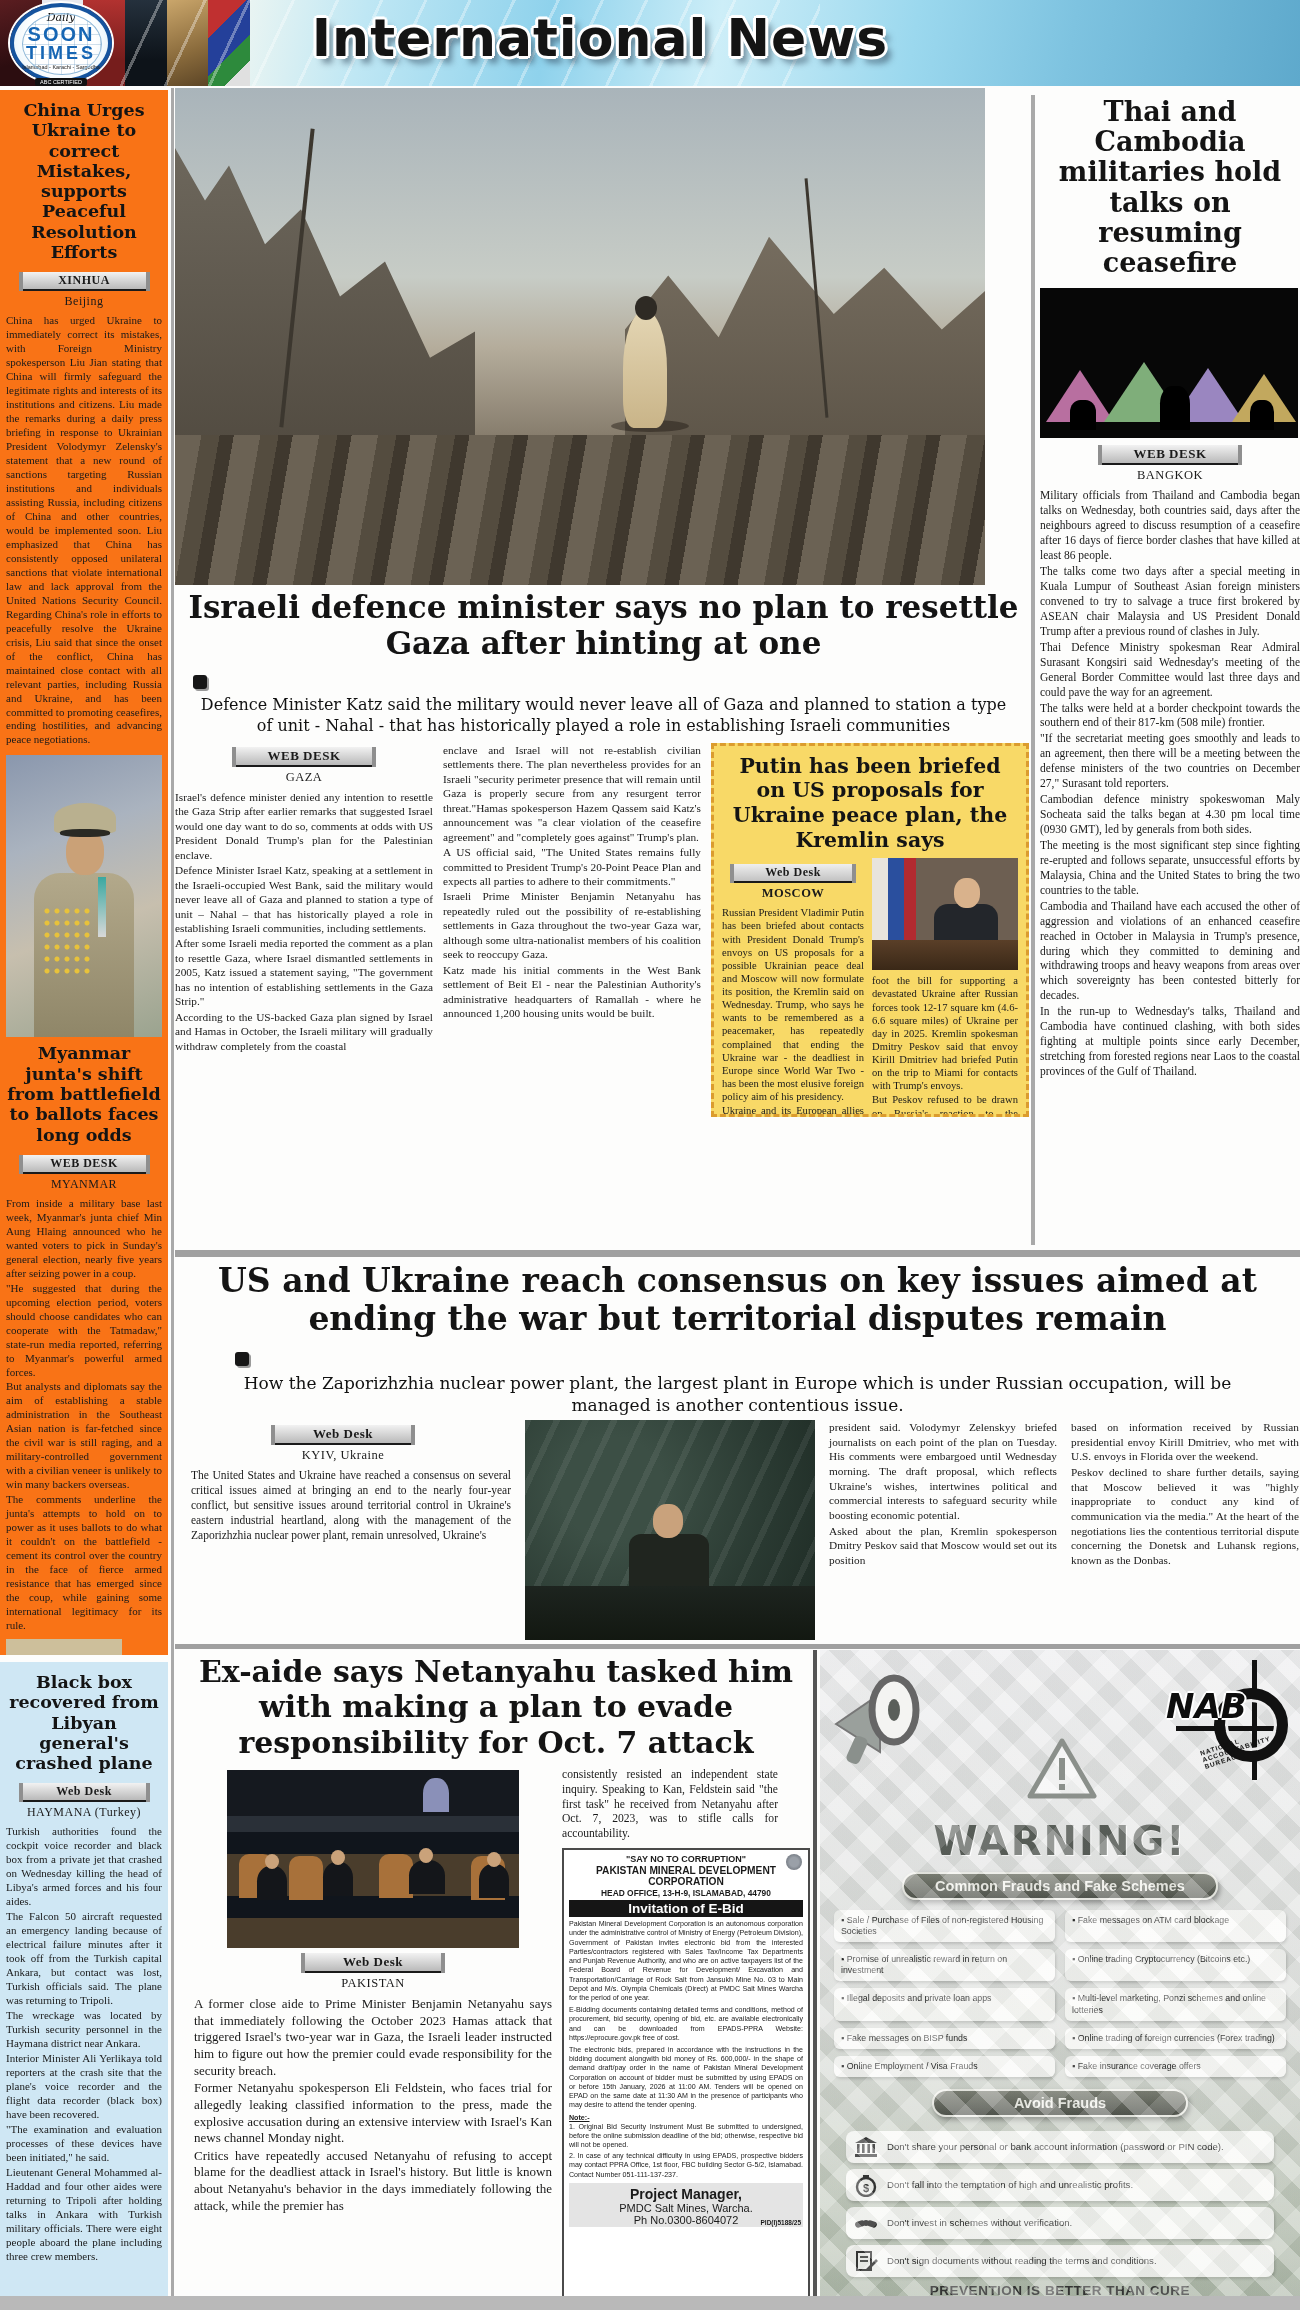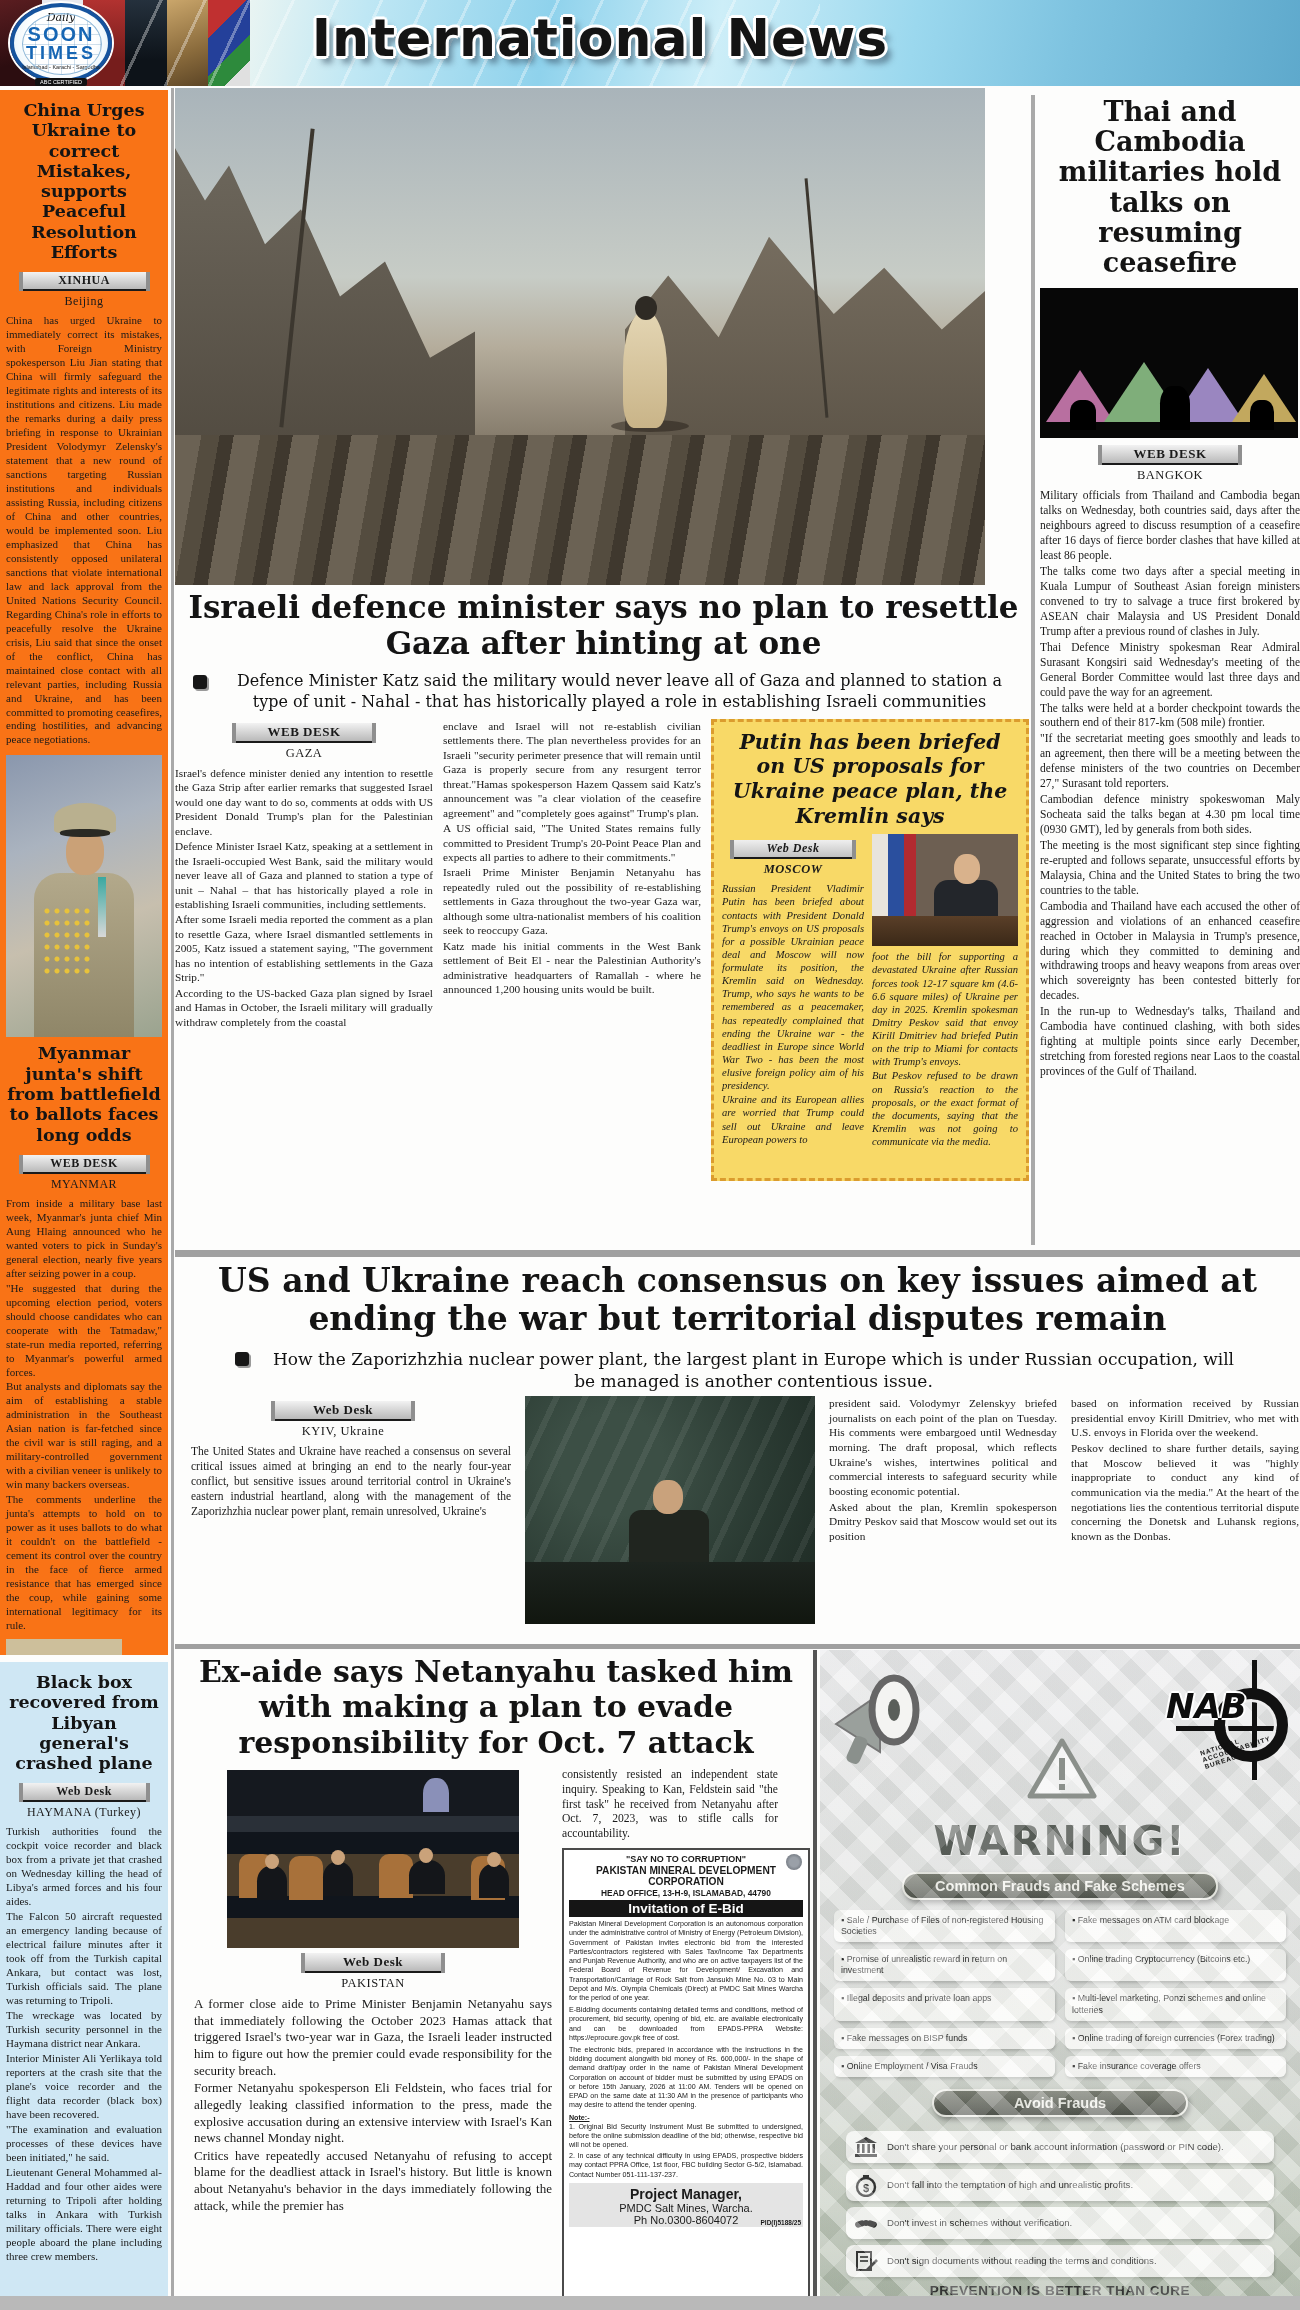--- a/index.html
+++ b/index.html
@@ -100,31 +100,31 @@
   .t2{left:64px;border-width:0 40px 60px 40px;border-color:transparent transparent #7fae7a transparent;}
   .t3{left:132px;border-width:0 36px 54px 36px;border-color:transparent transparent #9a86c0 transparent;}
   .t4{left:192px;border-width:0 32px 48px 32px;border-color:transparent transparent #c2a85e transparent;}
   .tsil{position:absolute;bottom:8px;height:30px;background:#000;border-radius:40% 40% 0 0;}
   .thai-col .body-text{font-size:11.5px;}
   .thai-col .body-text p{line-height:1.3;}
 
   
   .gaza-block{left:175px;top:590px;width:857px;height:658px;overflow:hidden;}
   .gaza-block .headline{font-size:31px;line-height:1.15;}
-  .subhead{display:flex;justify-content:center;gap:18px;margin:10px 18px 6px;
-    font-family:"DejaVu Serif",serif;font-size:16px;line-height:1.3;color:#111;text-align:center;}
+  .subhead{display:flex;justify-content:center;gap:6px;margin:10px 18px 6px;
+    font-family:"DejaVu Serif",serif;font-size:16px;line-height:1.3;color:#111;text-align:center;flex-direction:column;}
   .bullet-sq{flex:0 0 14px;width:14px;height:14px;margin-top:4px;background:#171717;border-radius:3px;
     box-shadow:2px 2px 0 #9a9a9a;}
   .gaza-cols{display:flex;gap:10px;margin-top:6px;}
   .gaza-c{width:258px;font-size:11.3px;}
   .gaza-c .body-text p{line-height:1.28;}
 
   
-  .putin-box{width:318px;height:462px;box-sizing:border-box;background:#f8d967;
-    border:3px dashed #db9c2e;padding:6px 8px;overflow:hidden;font-style:italic;}
+  .putin-box{width:318px;height:374px;box-sizing:border-box;background:#f8d967;
+    border:3px dashed #db9c2e;padding:6px 8px;overflow:hidden;}
   .putin-box .headline{font-size:20.5px;line-height:1.2;margin:2px 0 6px;}
   .putin-row{display:flex;gap:8px;}
   .putin-left{width:148px;}
   .putin-right{width:146px;}
   .putin-box .byline-bar{font-size:12px;min-width:90px;background:linear-gradient(#efefef,#c2c2c2);}
   .putin-box .body-text{font-size:10.6px;}
   .putin-box .body-text p{line-height:1.24;}
   .putin-photo{width:146px;height:112px;position:relative;overflow:hidden;background:#6d5f52;margin-bottom:4px;}
   .flag-w{position:absolute;left:0;top:0;width:16px;height:100%;background:#e8e4dc;}
   .flag-b{position:absolute;left:16px;top:0;width:16px;height:100%;background:#2a4f9e;}

